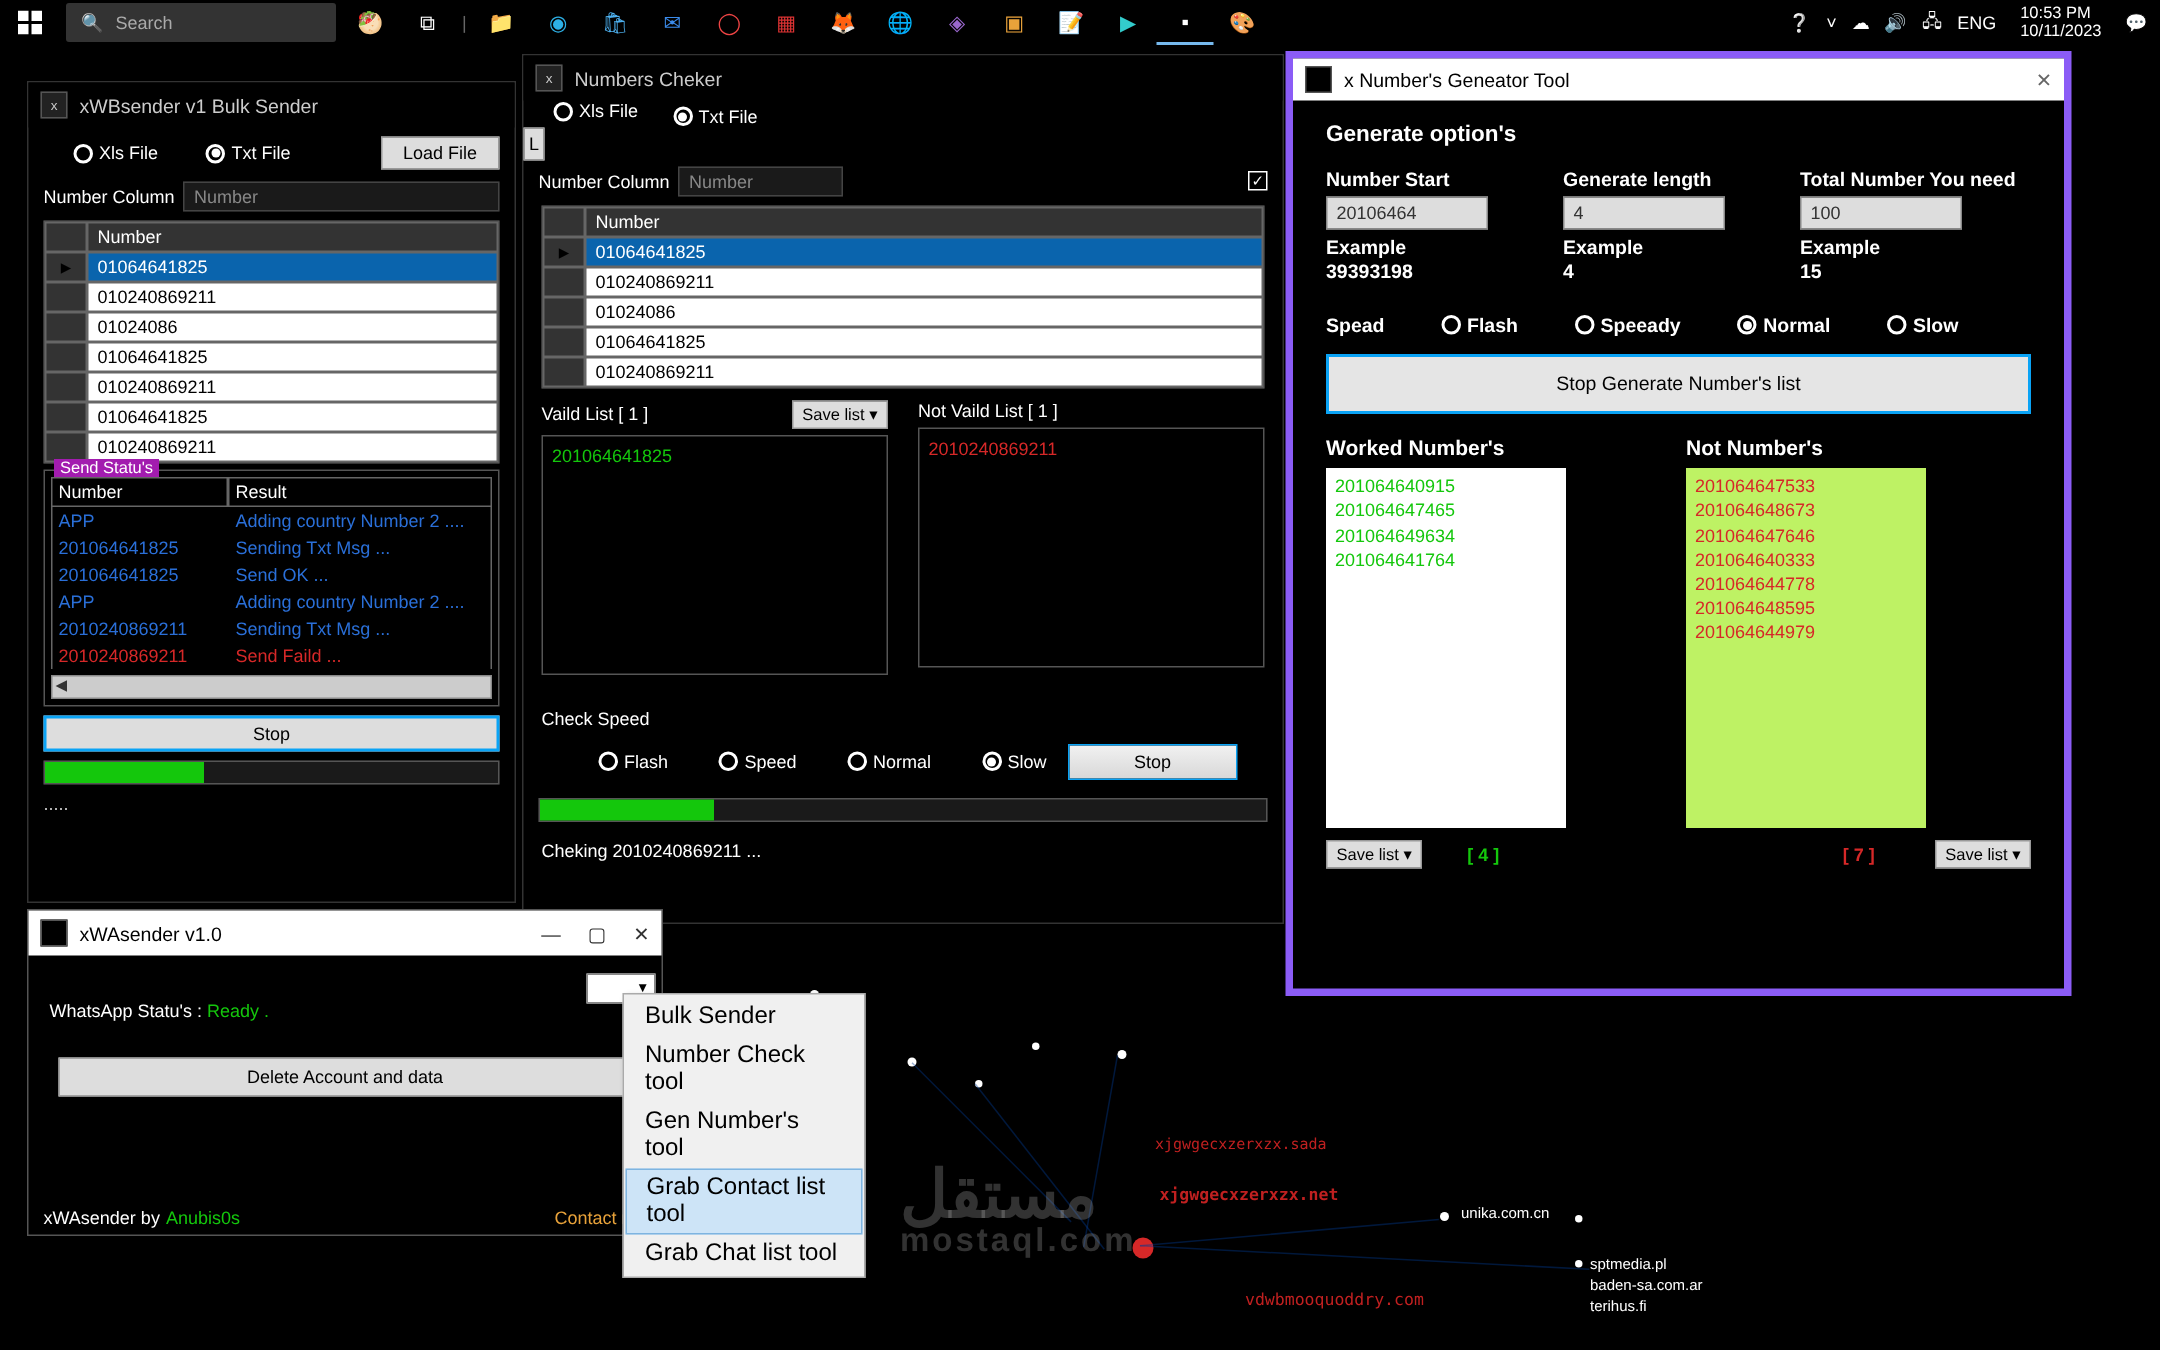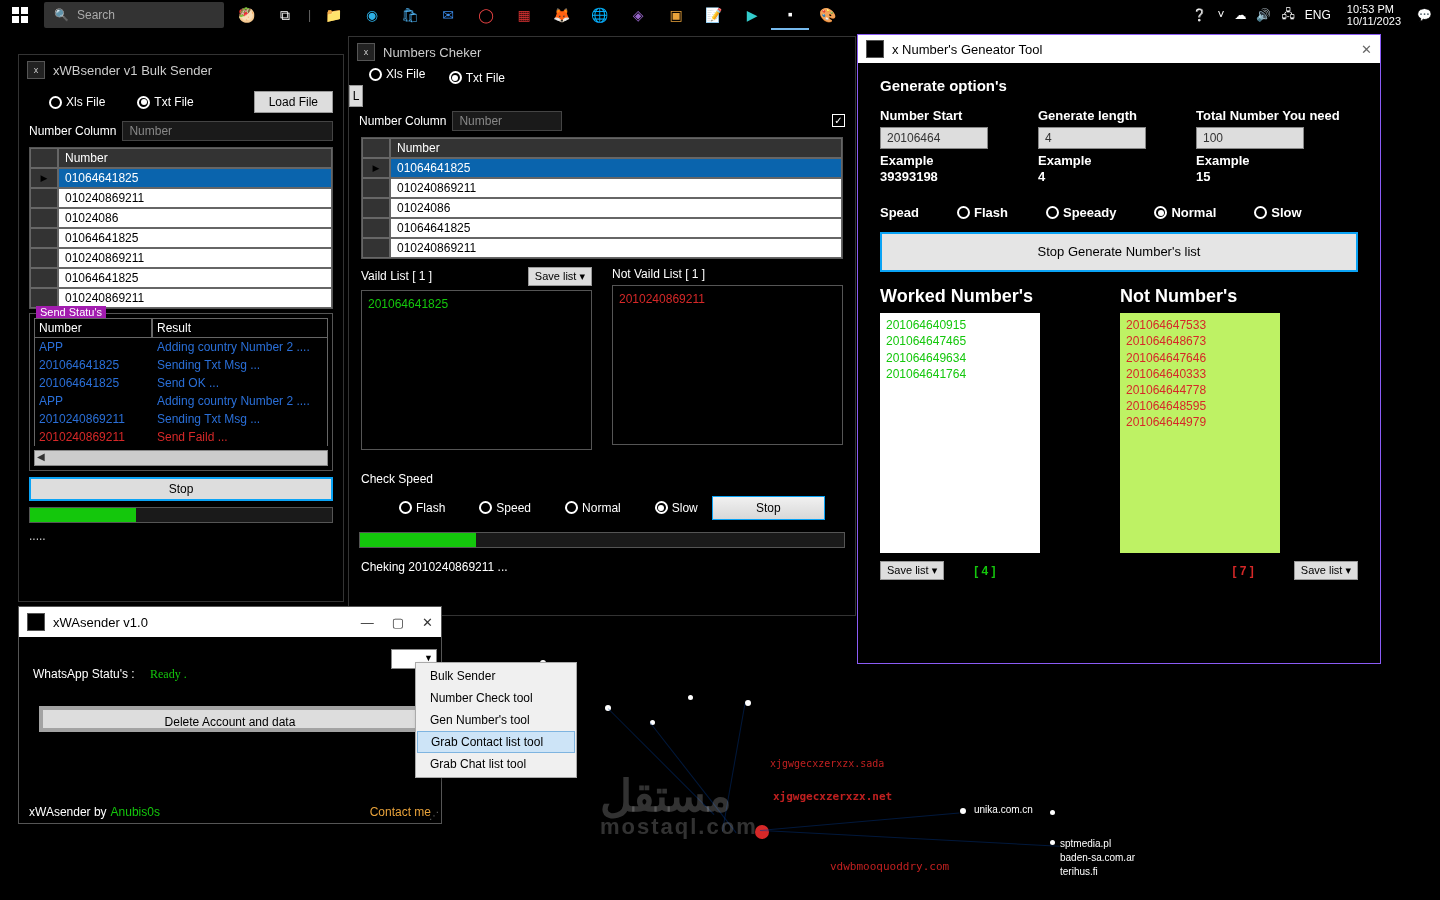--- a/index.html
+++ b/index.html
@@ -68,59 +68,59 @@
 .listcol .lhead { display:flex; justify-content:space-between; align-items:center; margin-bottom:4px;}
 .listbox { height:160px; background:#000; border:1px solid #555; padding:6px; font-size:12px;}
 .green { color:#14c70c; }
 .save-btn { background:#ddd; color:#000; font-size:11px; padding:2px 6px; border:1px solid #999;}
 .check-speed { padding: 16px 12px 4px;}
 .speed-row { display:flex; gap:14px; padding:6px 30px; align-items:center;}
 .stop-check { width:200px; height:24px; background:linear-gradient(#f1f1f1,#d8d8d8); color:#000; text-align:center; line-height:22px; border:1px solid #0aa3f5; margin-left:auto;}
 .checking { padding:6px 12px; font-size:12px;}
 
 
-#w-gen { left: 857px; top: 34px; width: 524px; height: 630px; background:#000; border:1px solid #8b5cf6;}
+#w-gen { left: 857px; top: 34px; width: 524px; height: 630px; background:#000; border:5px solid #8b5cf6;}
 #w-gen .win-title { background:#fff; color:#000; height:28px;}
 #w-gen .win-title .logo { background:#000; }
 #w-gen .win-title .wctrls { color:#666; }
 #w-gen .body { padding:14px 22px; }
 #w-gen h3 { font-size:15px; font-weight:bold; margin-bottom:14px; }
 .gen-row { display:flex; gap:50px; margin-bottom:21px;}
 .gen-col { }
 .gen-col .gl { font-weight:bold; font-size:13px; margin-bottom:4px;}
 .gen-col input { width:108px; height:22px; background:#ddd; border:1px solid #888; color:#333; padding:0 6px; font-size:12px;}
 .gen-col .ex { font-weight:bold; font-size:13px; margin-top:4px;line-height:1.2;}
 .spead { display:flex; align-items:center; gap:18px; margin: 18px 0 12px; font-weight:bold; font-size:13px;}
 .gen-stop { width:100%; height:40px; background:#e5e5e5; color:#000; border:2px solid #0aa3f5; text-align:center; line-height:36px; font-size:13px; margin-bottom:14px;}
 .checking-num { font-weight:bold; text-align:center; font-size:13px; margin-bottom:10px;}
 .gen-lists { display:flex; gap:80px; }
-.gen-lists .gl2 { font-weight:bold; font-size:18px; margin-bottom:6px;}
+.gen-lists .gl2 { font-weight:bold; font-size:14px; margin-bottom:6px;}
 .gen-box { width:160px; height:240px; background:#fff; color:#000; padding:4px 6px; font-size:12px; line-height:1.35;}
 .gen-box.blank { background:#bef264;}
 .gen-foot { display:flex; margin-top:8px; align-items:center;}
 .count-g { color:#14c70c; font-weight:bold; margin-left:30px;}
 .count-r { color:#d62828; font-weight:bold; margin-left:auto; margin-right:40px;}
 
 
 #w-sender { left: 18px; top: 606px; width: 424px; height: 218px; background:#000; border:1px solid #555;}
 #w-sender .win-title { background:#fff; color:#000;}
 #w-sender .win-title .logo { background:#000;}
 #w-sender .win-title .wctrls span { color:#333;}
 .combo-dd { position:absolute; top:42px; right:4px; width:46px; height:20px; background:#fff; border:1px solid #888;}
 .combo-dd::after { content:'▼'; color:#000; font-size:9px; position:absolute; right:3px; top:3px;}
 .wa-status { padding: 30px 14px 10px; font-size:12px;}
-.wa-status .g { color:#14c70c; margin-left:12px;font-family:Liberation Serif, serif;}
-.del-btn { display:block; margin: 14px auto; width:calc(100% - 40px); height:26px; background:#ddd; color:#000; text-align:center; line-height:24px; font-size:12px; border:4px solid #a3a3a3;}
+.wa-status .g { color:#14c70c; }
+.del-btn { display:block; margin: 14px auto; width:calc(100% - 40px); height:26px; background:#ddd; color:#000; text-align:center; line-height:24px; font-size:12px; border:1px solid #a3a3a3;}
 .footer { position:absolute; bottom:4px; left:0; right:0; padding:0 10px; display:flex; font-size:12px;}
 .footer .auth { color:#14c70c; margin-left:4px;}
 .footer .contact { color:#e8a23a; margin-left:auto;}
 .grip { position:absolute; bottom:2px; right:4px; color:#666; font-size:10px; letter-spacing:-2px;}
 
 
-.ctx-menu { position:absolute; left:415px; top:662px; width:162px; background:#f0f0f0; border:1px solid #aaa; color:#000; font-size:12px; padding:2px 0; box-shadow:2px 2px 4px rgba(0,0,0,.3);}
+.ctx-menu { position:absolute; left:415px; top:662px; width:162px; background:#f0f0f0; border:1px solid #aaa; color:#000; font-size:16px; padding:2px 0; box-shadow:2px 2px 4px rgba(0,0,0,.3);}
 .ctx-menu .mi { padding:4px 14px; cursor:pointer;}
 .ctx-menu .mi.sel { background:#cde4f7; border:1px solid #7eb4e0; margin:0 1px; padding:3px 13px;}
 
 
 .bg-node { position:absolute; border-radius:50%; background:#fff;}
 .bg-line { position:absolute; background:rgba(0,60,150,.4); height:1px; transform-origin:left;}
 .red-dot { background:#d62828;}
 .red-txt { position:absolute; color:#c02020; font-family:monospace; font-size:11px;}
 .wh-txt { position:absolute; color:#fff; font-size:10px;}
 .watermark { position:absolute; left:600px; top:770px; font-size:44px; font-weight:bold; color:rgba(200,200,200,.25); font-family:Tahoma; letter-spacing:-1px;}

